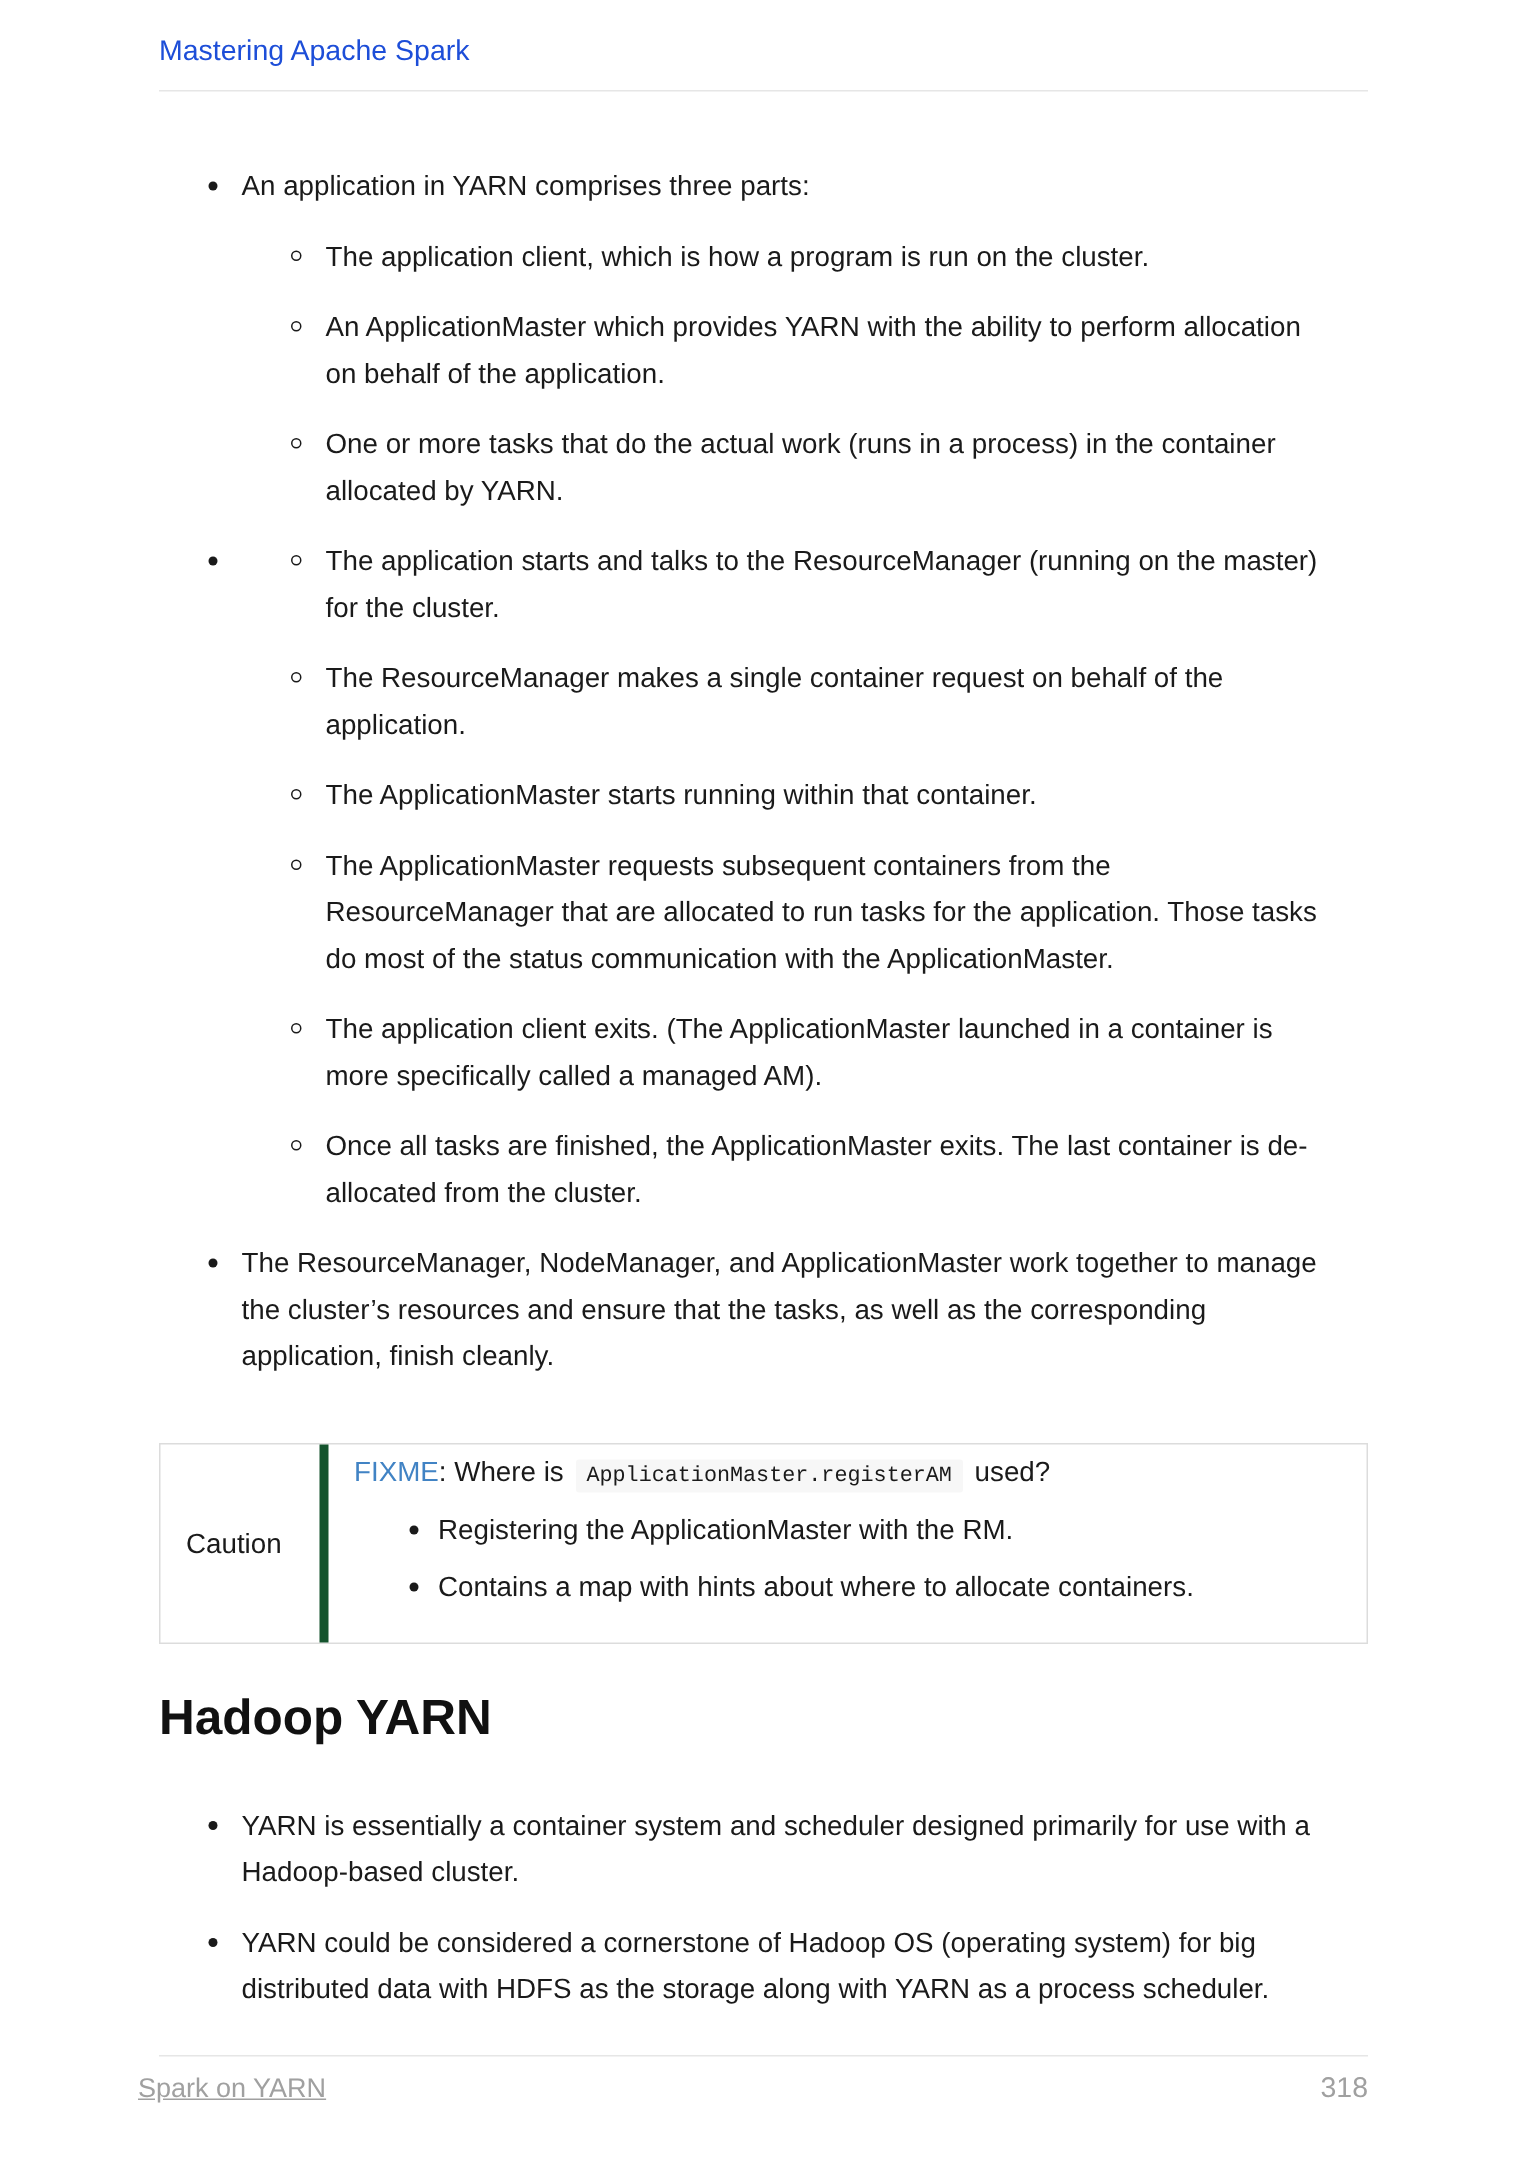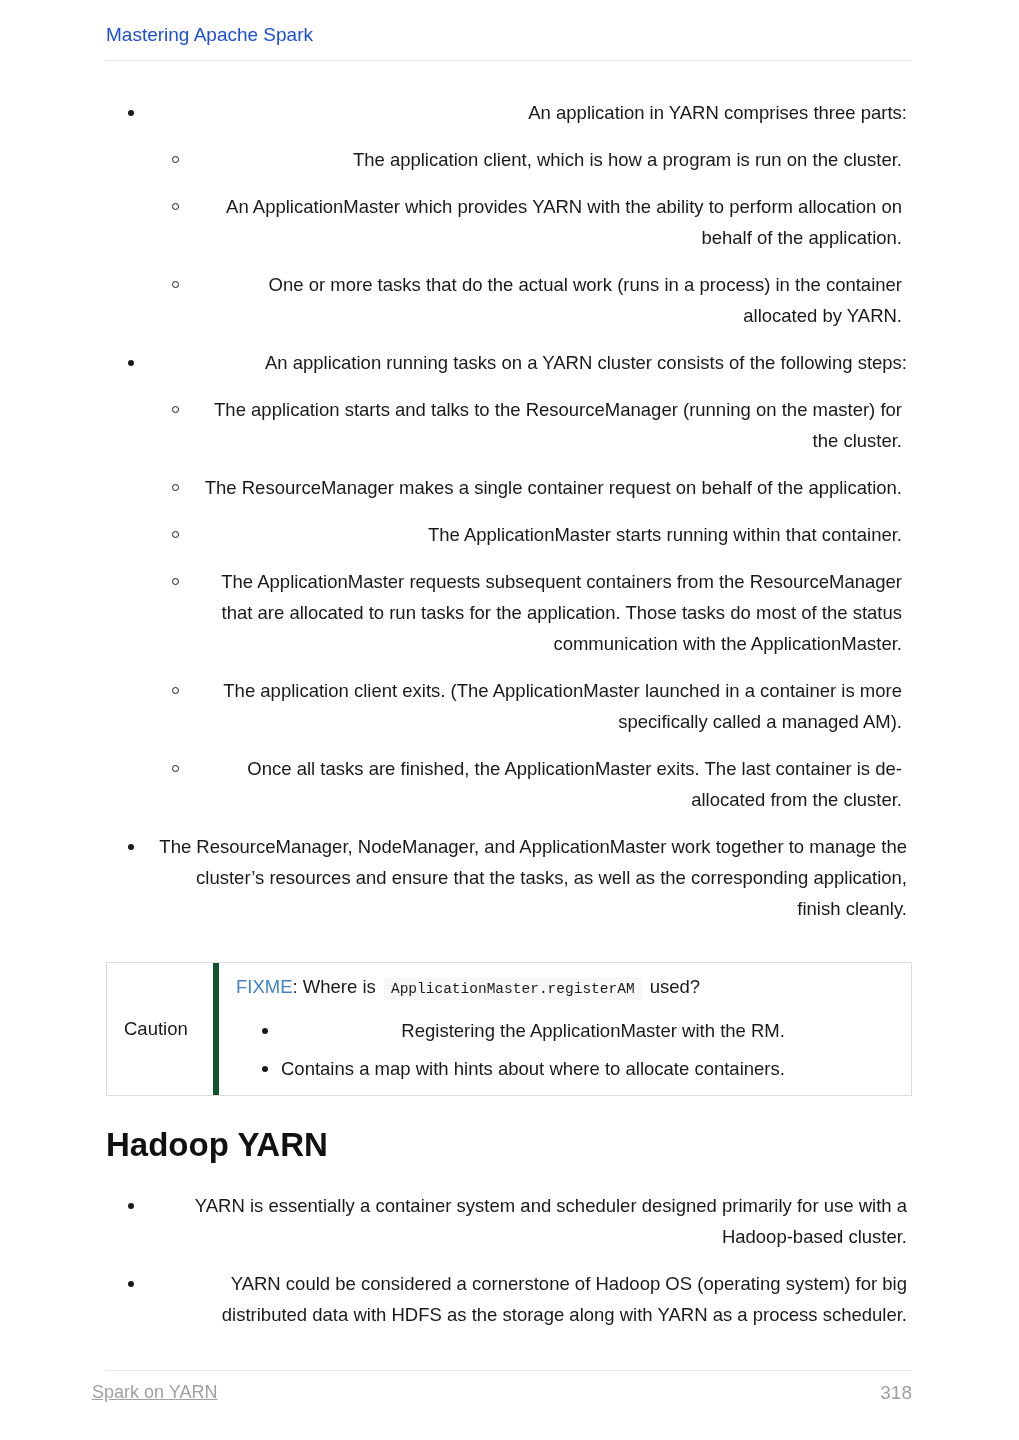--- a/index.html
+++ b/index.html
@@ -8,21 +8,21 @@
       font-family: "Liberation Sans", sans-serif; color: #1a1a1a;
     }
     .page-header {
       position: absolute; left: 106px; top: 24px; width: 806px;
       font-size: 19px; color: #1d4ed8;
     }
     .header-rule {
       position: absolute; left: 106px; top: 60px; width: 806px; height: 1px; background: #e6e6e6;
     }
     .content { position: absolute; left: 106px; top: 92px; width: 806px; }
-    ul { margin: 5px; padding: 0; list-style: none; text-align: right; }
+    ul { margin: 16px; padding: 0; list-style: none; }
     .l1 > li {
       position: relative; padding-left: 39px; font-size: 18.5px; line-height: 31px;
       margin-bottom: 16px;
     }
     .l1 > li > .bullet {
       position: absolute; left: 17px; top: 13px; width: 6px; height: 6px; border-radius: 50%; background: #1a1a1a;
     }
     .l2 { margin-top: 16px; }
     .l2 > li {
       position: relative; padding-left: 40px; font-size: 18.5px; line-height: 31px; margin-bottom: 16px;
@@ -34,21 +34,21 @@
     }
     .admon {
       position: absolute; left: 106px; top: 962px; width: 804px; height: 132px;
       border: 1px solid #dcdcdc; display: flex;
     }
     .admon-label {
       width: 112px; border-right: 6px solid #14532d; display: flex; align-items: center;
       padding-left: 17px; box-sizing: border-box; font-size: 18.5px;
     }
     .admon-body { padding: 6px 0 0 17px; font-size: 18.5px; }
-    .admon-title { line-height: 36px; }
+    .admon-title { line-height: 24px; }
     .fixme { color: #4183c4; }
     code {
       font-family: "Liberation Mono", monospace; font-size: 14.5px; background: #f7f7f7;
       padding: 3px 7px; border-radius: 2px; margin: 0 3px;
     }
     .admon-list { margin-top: 10px; }
     .admon-list li { position: relative; padding-left: 40px; line-height: 28px; margin-bottom: 10px; }
     .admon-list li .bullet {
       position: absolute; left: 21px; top: 11px; width: 6px; height: 6px; border-radius: 50%; background: #1a1a1a;
     }
@@ -74,21 +74,20 @@
       <span class="bullet"></span>
       <span>An application in YARN comprises three parts:</span>
       <ul class="l2">
         <li><span class="bullet"></span><span>The application client, which is how a program is run on the cluster.</span></li>
         <li><span class="bullet"></span><span>An ApplicationMaster which provides YARN with the ability to perform allocation on behalf of the application.</span></li>
         <li><span class="bullet"></span><span>One or more tasks that do the actual work (runs in a process) in the container allocated by YARN.</span></li>
       </ul>
     </li>
     <li>
       <span class="bullet"></span>
-      <span>An application running tasks on a YARN cluster consists of the following steps:</span>
       <ul class="l2">
         <li><span class="bullet"></span><span>The application starts and talks to the ResourceManager (running on the master) for the cluster.</span></li>
         <li><span class="bullet"></span><span>The ResourceManager makes a single container request on behalf of the application.</span></li>
         <li><span class="bullet"></span><span>The ApplicationMaster starts running within that container.</span></li>
         <li><span class="bullet"></span><span>The ApplicationMaster requests subsequent containers from the ResourceManager that are allocated to run tasks for the application. Those tasks do most of the status communication with the ApplicationMaster.</span></li>
         <li><span class="bullet"></span><span>The application client exits. (The ApplicationMaster launched in a container is more specifically called a managed AM).</span></li>
         <li><span class="bullet"></span><span>Once all tasks are finished, the ApplicationMaster exits. The last container is de-allocated from the cluster.</span></li>
       </ul>
     </li>
     <li>

